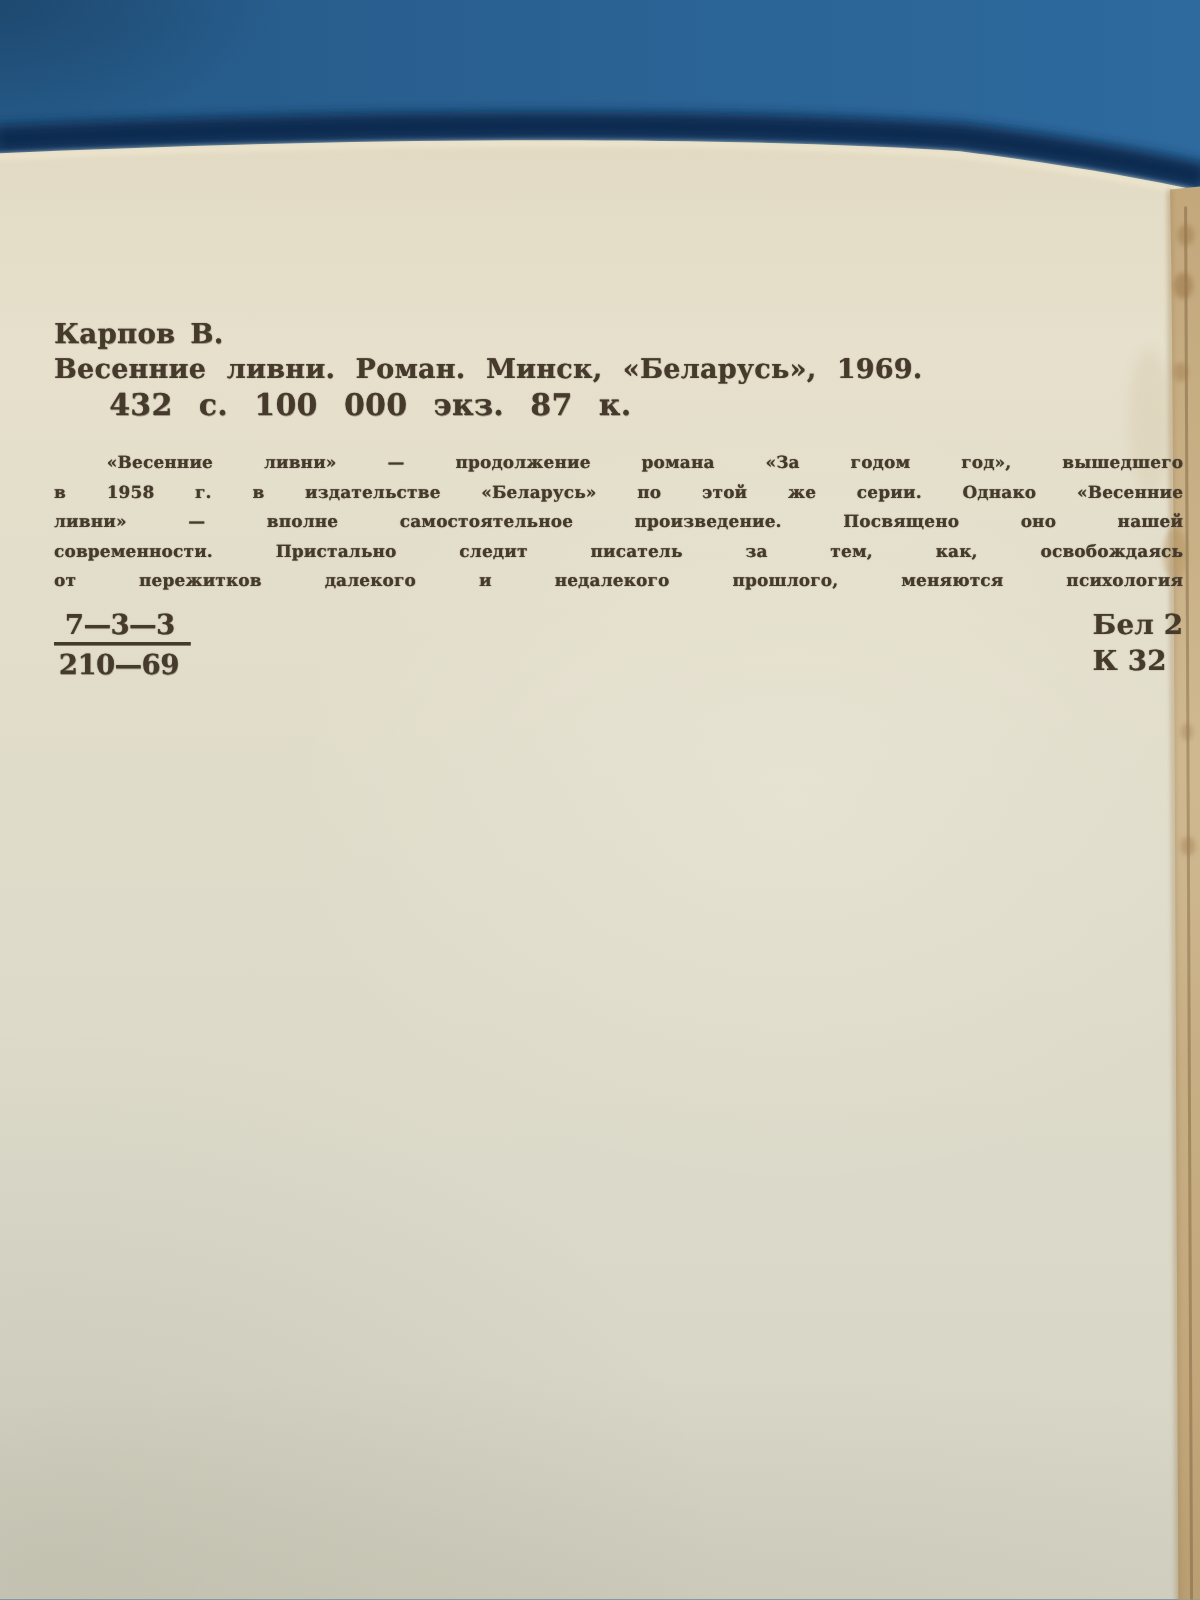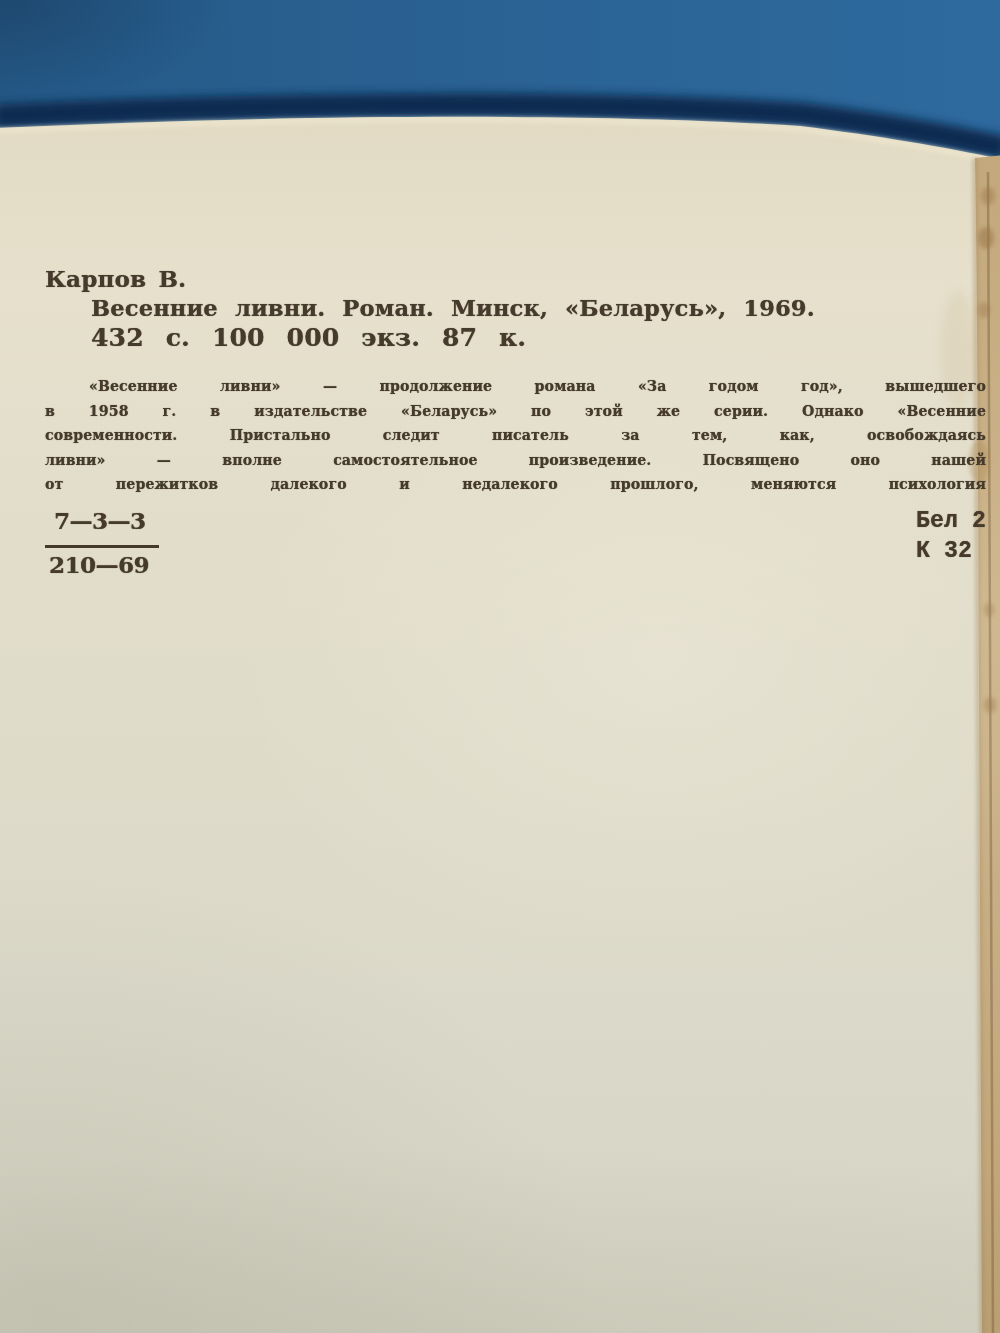--- a/index.html
+++ b/index.html
@@ -18,30 +18,30 @@
       radial-gradient(ellipse 1300px 260px at 50% 101%, rgba(96,96,76,0.10), rgba(96,96,76,0) 78%),
       radial-gradient(ellipse 320px 150px at 0% 0%, rgba(10,26,46,0.28), rgba(10,26,46,0) 75%);
   }
   .text-layer{
     position:absolute;left:45px;top:264px;width:941px;
     color:var(--ink,#453a2b);
     text-shadow:0 0 1px rgba(69,58,43,0.65), 0.4px 0.4px 0.5px rgba(69,58,43,0.35);
     font-weight:700;letter-spacing:0.2px;
   }
   .author-line{font-size:23px;line-height:29px;word-spacing:4px;}
-  .title-line{font-size:22.5px;line-height:30px;margin-left:46px;word-spacing:9px;}
+  .title-line{font-size:22.5px;line-height:30px;word-spacing:9px;}
   .imprint-line{font-size:25px;line-height:30px;margin-left:46px;word-spacing:13px;margin-bottom:21px;}
   .annotation{font-size:14px;line-height:24.5px;}
   .jline{text-align:justify;text-align-last:justify;}
   .indent{text-indent:44px;}
   .codes-row{display:flex;justify-content:space-between;align-items:flex-start;margin-top:9px;font-size:23px;}
   .fraction{line-height:29px;}
-  .frac-num{display:inline-block;padding:0 13px 10px 9px;border-bottom:3px solid var(--ink,#453a2b);letter-spacing:-0.5px;text-align:right;}
+  .frac-num{display:inline-block;padding:0 13px 0 9px;border-bottom:3px solid var(--ink,#453a2b);letter-spacing:-0.5px;text-align:right;}
   .frac-den{padding:2px 0 0 4px;letter-spacing:-0.5px;}
-  .catalog-codes{line-height:30px;margin-right:0px;text-align:left;font-family:Liberation Mono, monospace;}
+  .catalog-codes{line-height:30px;margin-right:0px;text-align:left;}
 </style>
 </head>
 <body>
 
 <svg class="bg-svg" viewBox="0 0 1000 1333" aria-hidden="true">
   <defs>
     <linearGradient id="gBlue" x1="0" y1="0" x2="1" y2="0">
       <stop offset="0" stop-color="#255a88"></stop>
       <stop offset="0.5" stop-color="#2a6294"></stop>
       <stop offset="1" stop-color="#2e6a9e"></stop>
@@ -91,22 +91,22 @@
 
 <div class="text-layer">
 
   <div class="author-line">Карпов В.</div>
   <div class="title-line">Весенние ливни. Роман. Минск, «Беларусь», 1969.</div>
   <div class="imprint-line">432 с. 100 000 экз. 87 к.</div>
 
   <div class="annotation">
     <div class="jline indent">«Весенние ливни» — продолжение романа «За годом год», вышедшего</div>
     <div class="jline">в 1958 г. в издательстве «Беларусь» по этой же серии. Однако «Весенние</div>
+    <div class="jline">ливни» — вполне самостоятельное произведение. Посвящено оно нашей</div>
     <div class="jline">современности. Пристально следит писатель за тем, как, освобождаясь</div>
-    <div class="jline">ливни» — вполне самостоятельное произведение. Посвящено оно нашей</div>
     <div class="jline">от пережитков далекого и недалекого прошлого, меняются психология</div>
   </div>
 
 
   <div class="codes-row">
     <div class="fraction">
       <div class="frac-num">7—3—3</div>
       <div class="frac-den">210—69</div>
     </div>
     <div class="catalog-codes">

